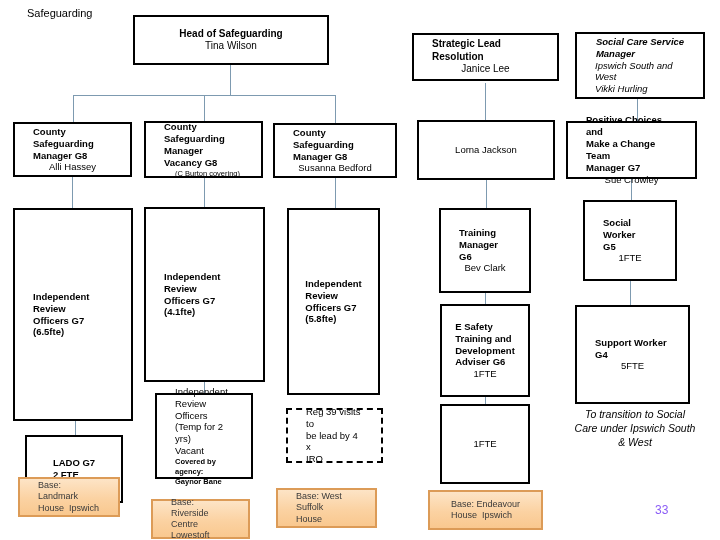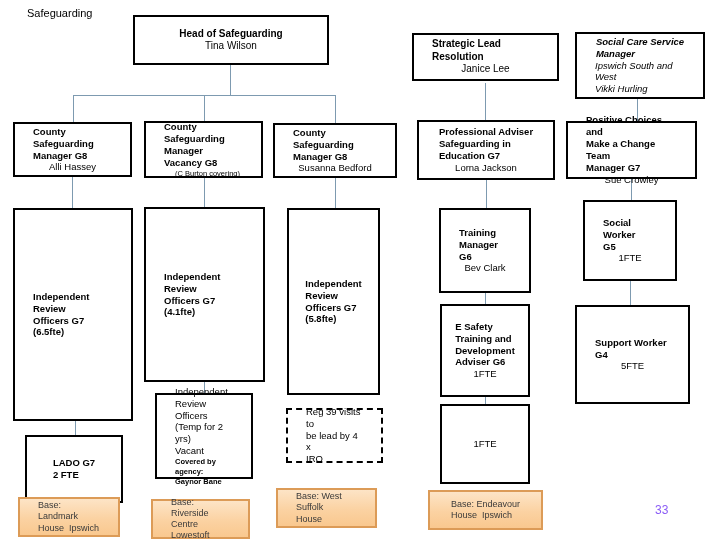--- a/index.html
+++ b/index.html
@@ -75,23 +75,20 @@
 Manager
 Vacancy G8</span>
     <span class="note">(C Burton covering)</span>
   </div>
   <div class="node" style="left:273px;top:123px;width:124px;height:55px">
     <span class="t">County Safeguarding
 Manager G8</span>
     <span class="n">Susanna Bedford</span>
   </div>
   <div class="node" style="left:417px;top:120px;width:138px;height:60px">
-    <span class="t">Professional Adviser
-Safeguarding in
-Education G7</span>
     <span class="n">Lorna Jackson</span>
   </div>
   <div class="node" style="left:566px;top:121px;width:131px;height:58px">
     <span class="t">Positive Choices and
 Make a Change Team
 Manager G7</span>
     <span class="n">Sue Crowley</span>
   </div>
 
   <div class="node b3" style="left:13px;top:208px;width:120px;height:213px">
@@ -145,32 +142,35 @@
   </div>
   <div class="node dashed" style="left:286px;top:408px;width:97px;height:55px">
     <span class="n">Reg 39 visits to
 be lead by 4 x
 IRO</span>
   </div>
   <div class="node b3" style="left:440px;top:404px;width:90px;height:80px">
     <span class="n">1FTE</span>
   </div>
 
-  <div class="node base" style="left:18px;top:497px;width:102px;height:40px">
+  <div class="node base" style="left:18px;top:477px;width:102px;height:40px">
     <span>Base: Landmark
 House&nbsp; Ipswich</span>
   </div>
   <div class="node base" style="left:151px;top:499px;width:99px;height:27px">
     <span>Base: Riverside
 Centre Lowestoft</span>
   </div>
   <div class="node base" style="left:276px;top:488px;width:101px;height:29px">
     <span>Base: West Suffolk
 House</span>
   </div>
   <div class="node base" style="left:428px;top:490px;width:115px;height:32px">
     <span>Base: Endeavour
 House&nbsp; Ipswich</span>
   </div>
 
+  <div class="transition">To transition to Social
+Care under Ipswich South
+&amp; West</div>
   <div class="pagenum">33</div>
 
 </div>
 
 </body></html>

